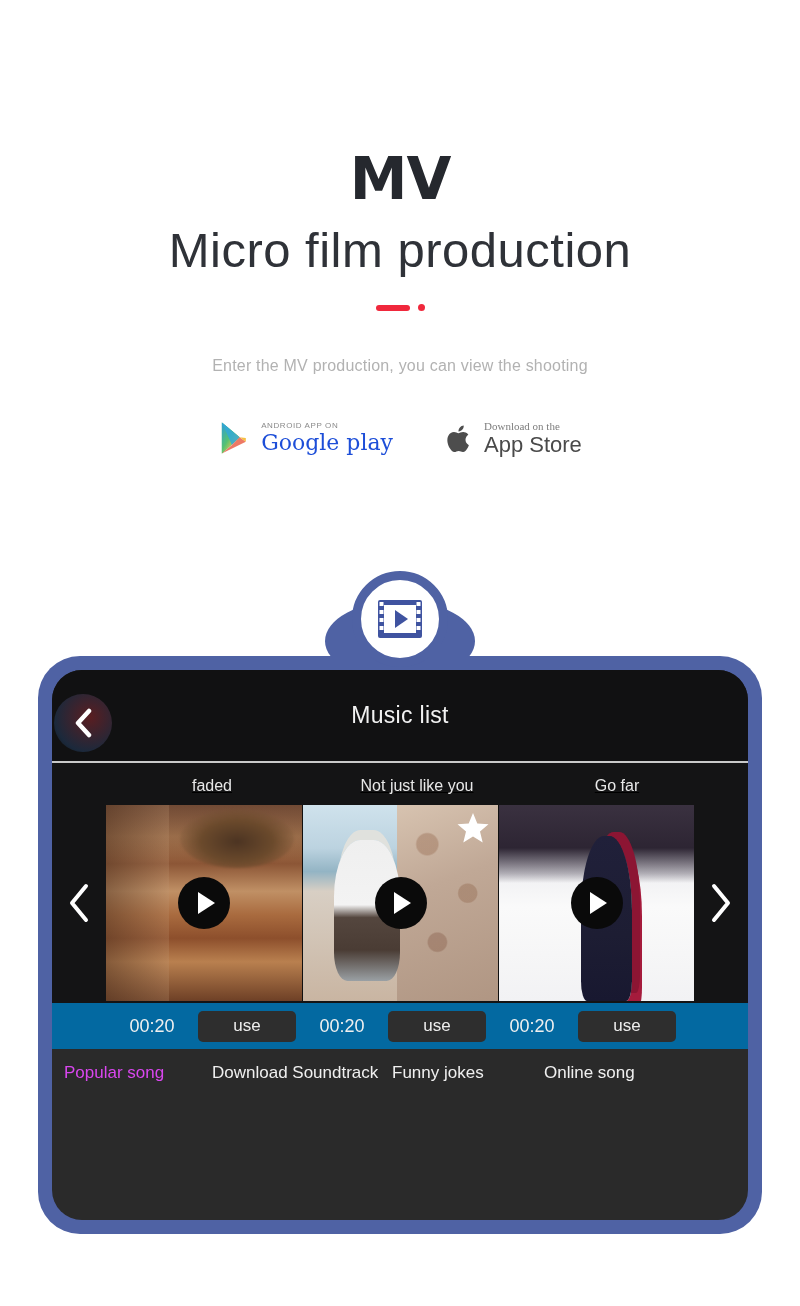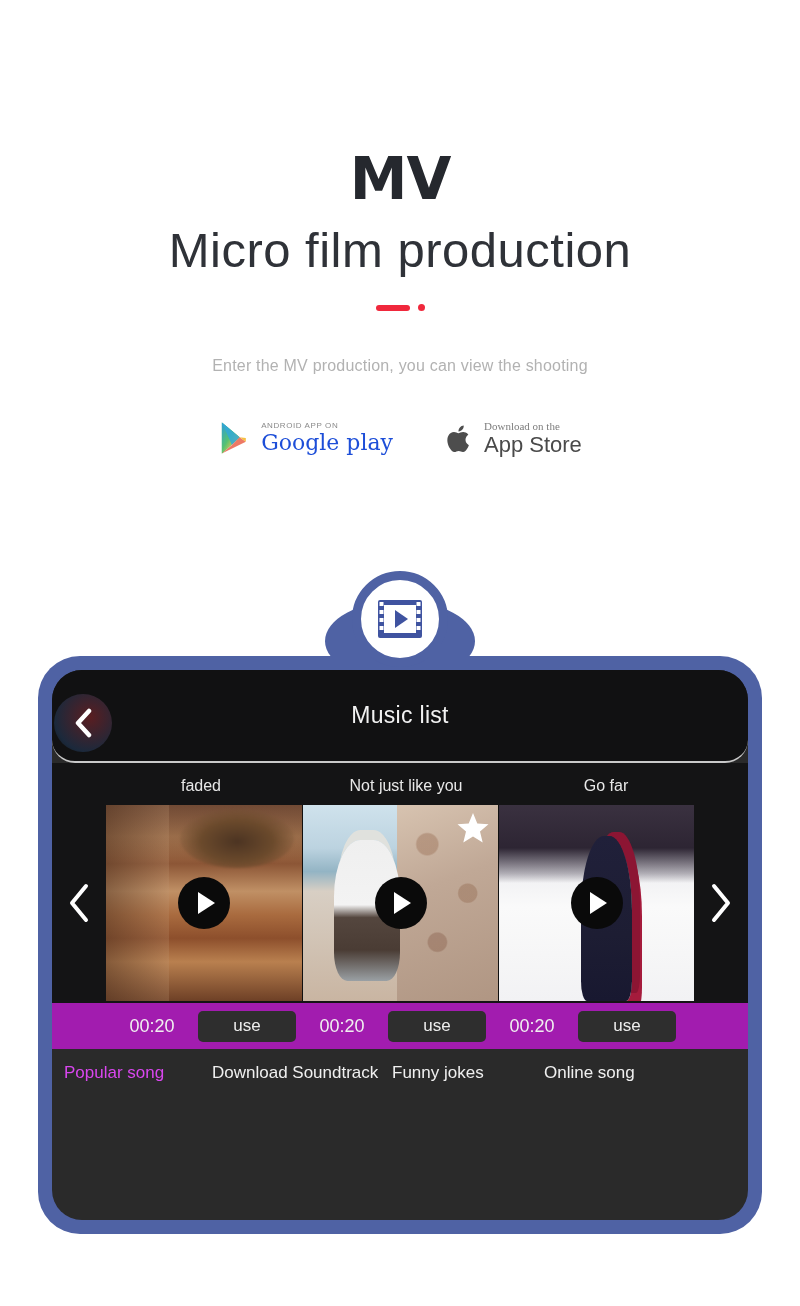--- a/index.html
+++ b/index.html
@@ -87,36 +87,35 @@
     border-radius:30px;
     overflow:hidden;
     z-index:4;
   }
 
   
   .app-header {
     position:relative; height:93px; background:#111112;
     display:flex; align-items:center; justify-content:center;
     border-bottom:2px solid #c9c9c9;
-    border-radius:23px;
   }
   .app-title { color:#f2f2f2; font-size:23px; letter-spacing:0.3px; }
   .back-btn {
     position:absolute; left:2px; top:24px;
     width:58px; height:58px; border-radius:50%;
     background:radial-gradient(circle at 62% 40%, rgba(150,40,45,.55), rgba(40,70,110,.45) 70%, rgba(25,25,30,0) 100%);
     display:flex; align-items:center; justify-content:center;
   }
   .chev-back { width:22px; height:30px; }
 
   
   .list-area { background:#141415; padding-top:6px; }
   .song-titles {
     display:flex; align-items:center;
-    padding:0 0 0 0; height:34px;
+    padding:0 0 0 11px; height:34px;text-decoration:underline;
   }
   .song-title {
     color:#e8e8e8; font-size:16px; text-align:center;
   }
   .t1 { width:210px; margin-left:44px; }
   .t2 { width:200px; }
   .t3 { width:200px; }
 
   .thumbs-row { display:flex; align-items:center; height:200px; }
   .nav-arrow {
@@ -190,21 +189,21 @@
     background:linear-gradient(180deg, #3a3140 0%, #2d2533 55%, rgba(60,52,70,.35) 88%, rgba(255,255,255,0) 100%);
   }
   .art-snow::after {
     content:""; position:absolute; left:42%; top:16%; width:26%; height:84%;
     border-radius:45% 45% 12% 12%;
     background:linear-gradient(180deg, #20203a 0%, #1d1d33 60%, #181830 100%);
     box-shadow:10px -6px 0 -2px #8c1533, 14px 6px 0 -4px #a51b3c;
   }
 
   
-  .dur-row { display:flex; align-items:center; height:46px; background:#a21caf; }
+  .dur-row { display:flex; align-items:center; height:46px; background:#0369a1; }
   .dur-cell { display:flex; align-items:center; }
   .dur-txt { color:#f0f0f0; font-size:18px; width:92px; text-align:center; }
   .use-btn {
     width:98px; height:31px; border-radius:5px;
     background:#2e2e2e; color:#ededed; font-size:17px;
     display:flex; align-items:center; justify-content:center;
     border:none; cursor:pointer; font-family:"Liberation Sans", sans-serif;
   }
 
   

